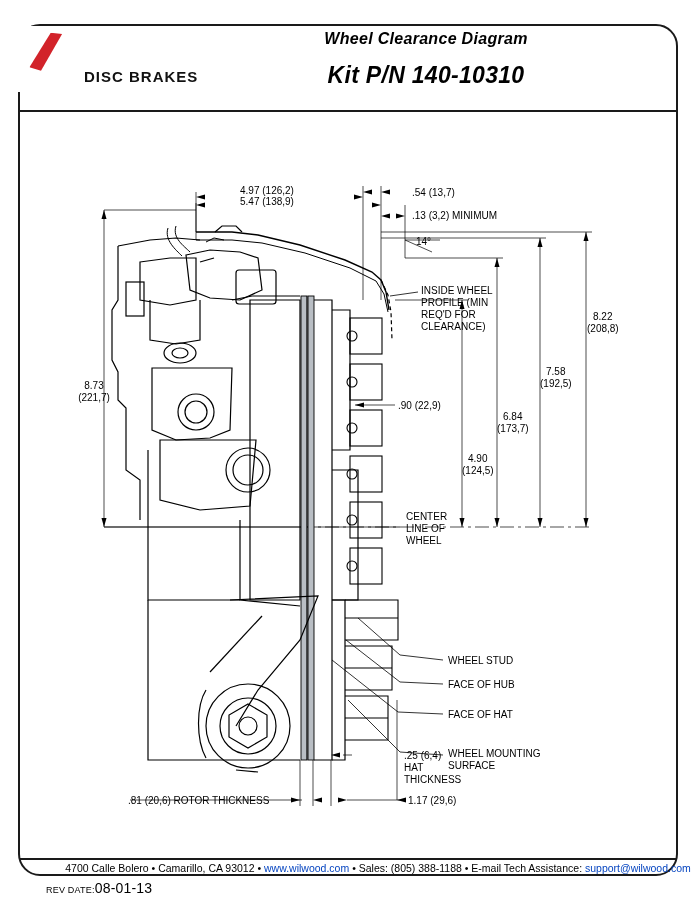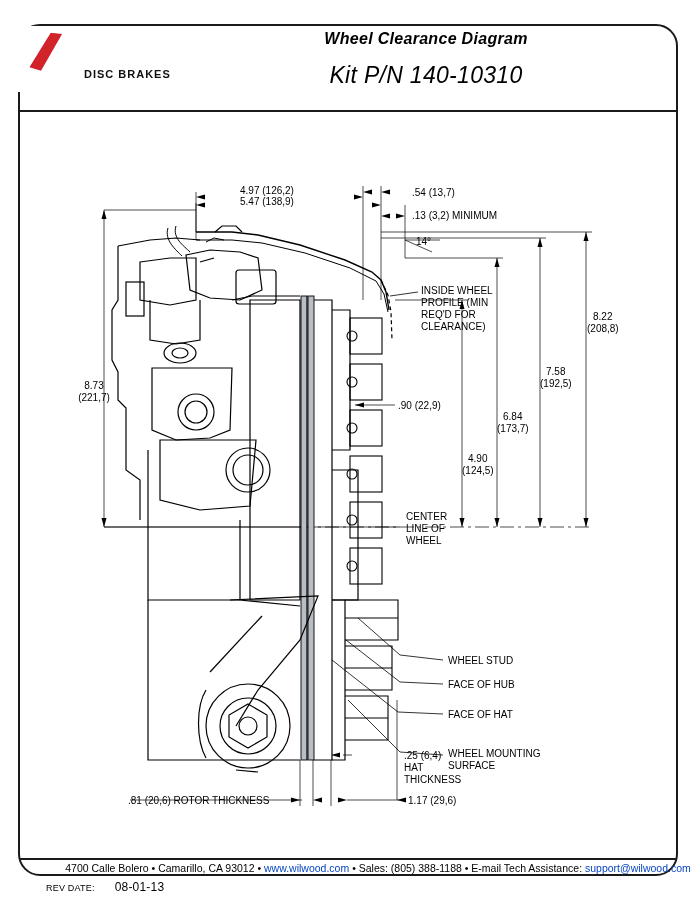--- a/index.html
+++ b/index.html
@@ -49,21 +49,21 @@
     text-align: center;
   }
   .header .title1 {
     font-size: 16px;
     font-weight: bold;
     font-style: italic;
     letter-spacing: 0.3px;
   }
   .header .title2 {
     font-size: 23px;
-    font-weight: normal;
+    font-weight: bold;
     font-style: italic;
     margin-top: 14px;
     letter-spacing: 0.3px;
   }
   
   .header-rule {
     position: absolute;
     left: 20px;
     top: 110px;
     width: 656px;
@@ -96,21 +96,21 @@
     width: 62px;
     height: 40px;
     background: #d2232a;
     clip-path: polygon(0% 80%, 40% 0%, 58% 6%, 18% 92%);
     transform: rotate(-6deg);
   }
   .logo .sub {
     position: absolute;
     left: 62px;
     top: 40px;
-    font-size: 11px;
+    font-size: 15px;
     font-weight: bold;
     letter-spacing: 1px;
     color: #111;
   }
   
   .footer-rule {
     position: absolute;
     left: 20px;
     top: 858px;
     width: 656px;
@@ -131,22 +131,22 @@
     text-decoration: none;
   }
   .rev {
     position: absolute;
     left: 46px;
     top: 880px;
     font-size: 9px;
     letter-spacing: 0.2px;
   }
   .rev .revdate {
-    font-size: 12px;
-    margin-left: 20px;
+    font-size: 14px;
+    margin-left: 0;
   }
   
   svg.draw {
     position: absolute;
     left: 0;
     top: 0;
     width: 700px;
     height: 906px;
   }
   .dimtext {

